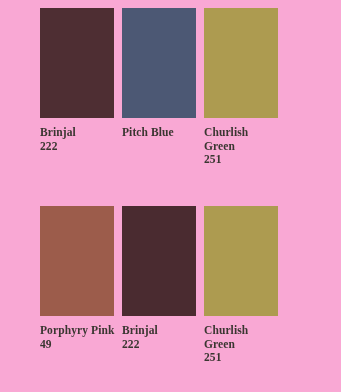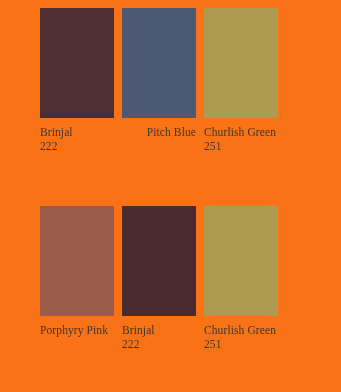--- a/index.html
+++ b/index.html
@@ -62,55 +62,56 @@
   }
 
   
   .col-wide .swatch-name {
     white-space: nowrap;
   }
 </style>
 </head>
 <body>
 
-<div class="palette-page" style="background-color: #f97316;">
+<div class="palette-page" style="background-color: #f9a8d4; font-weight: bold;">
 
   <div class="swatch-row swatch-row-1">
 
     <div class="swatch-cell col-wide">
       <span class="swatch-chip" style="background-color: rgb(78, 46, 51);"></span>
       <div class="swatch-caption" style="color: rgb(58, 54, 49);">
         <span class="swatch-name">Brinjal</span>
         <span class="swatch-number">222</span>
       </div>
     </div>
 
     <div class="swatch-cell col-wide">
       <span class="swatch-chip" style="background-color: rgb(76, 88, 116);"></span>
-      <div class="swatch-caption" style="color: rgb(58, 54, 49); text-align: right;">
+      <div class="swatch-caption" style="color: rgb(58, 54, 49);">
         <span class="swatch-name">Pitch Blue</span>
       </div>
     </div>
 
     <div class="swatch-cell">
       <span class="swatch-chip" style="background-color: rgb(173, 155, 80);"></span>
       <div class="swatch-caption" style="color: rgb(58, 54, 49);">
         <span class="swatch-name">Churlish Green</span>
         <span class="swatch-number">251</span>
       </div>
     </div>
 
   </div>
 
   <div class="swatch-row swatch-row-2">
 
     <div class="swatch-cell col-wide">
       <span class="swatch-chip" style="background-color: rgb(156, 92, 75);"></span>
       <div class="swatch-caption" style="color: rgb(58, 54, 49);">
         <span class="swatch-name">Porphyry Pink</span>
+        <span class="swatch-number">49</span>
       </div>
     </div>
 
     <div class="swatch-cell col-wide">
       <span class="swatch-chip" style="background-color: rgb(74, 43, 48);"></span>
       <div class="swatch-caption" style="color: rgb(58, 54, 49);">
         <span class="swatch-name">Brinjal</span>
         <span class="swatch-number">222</span>
       </div>
     </div>

